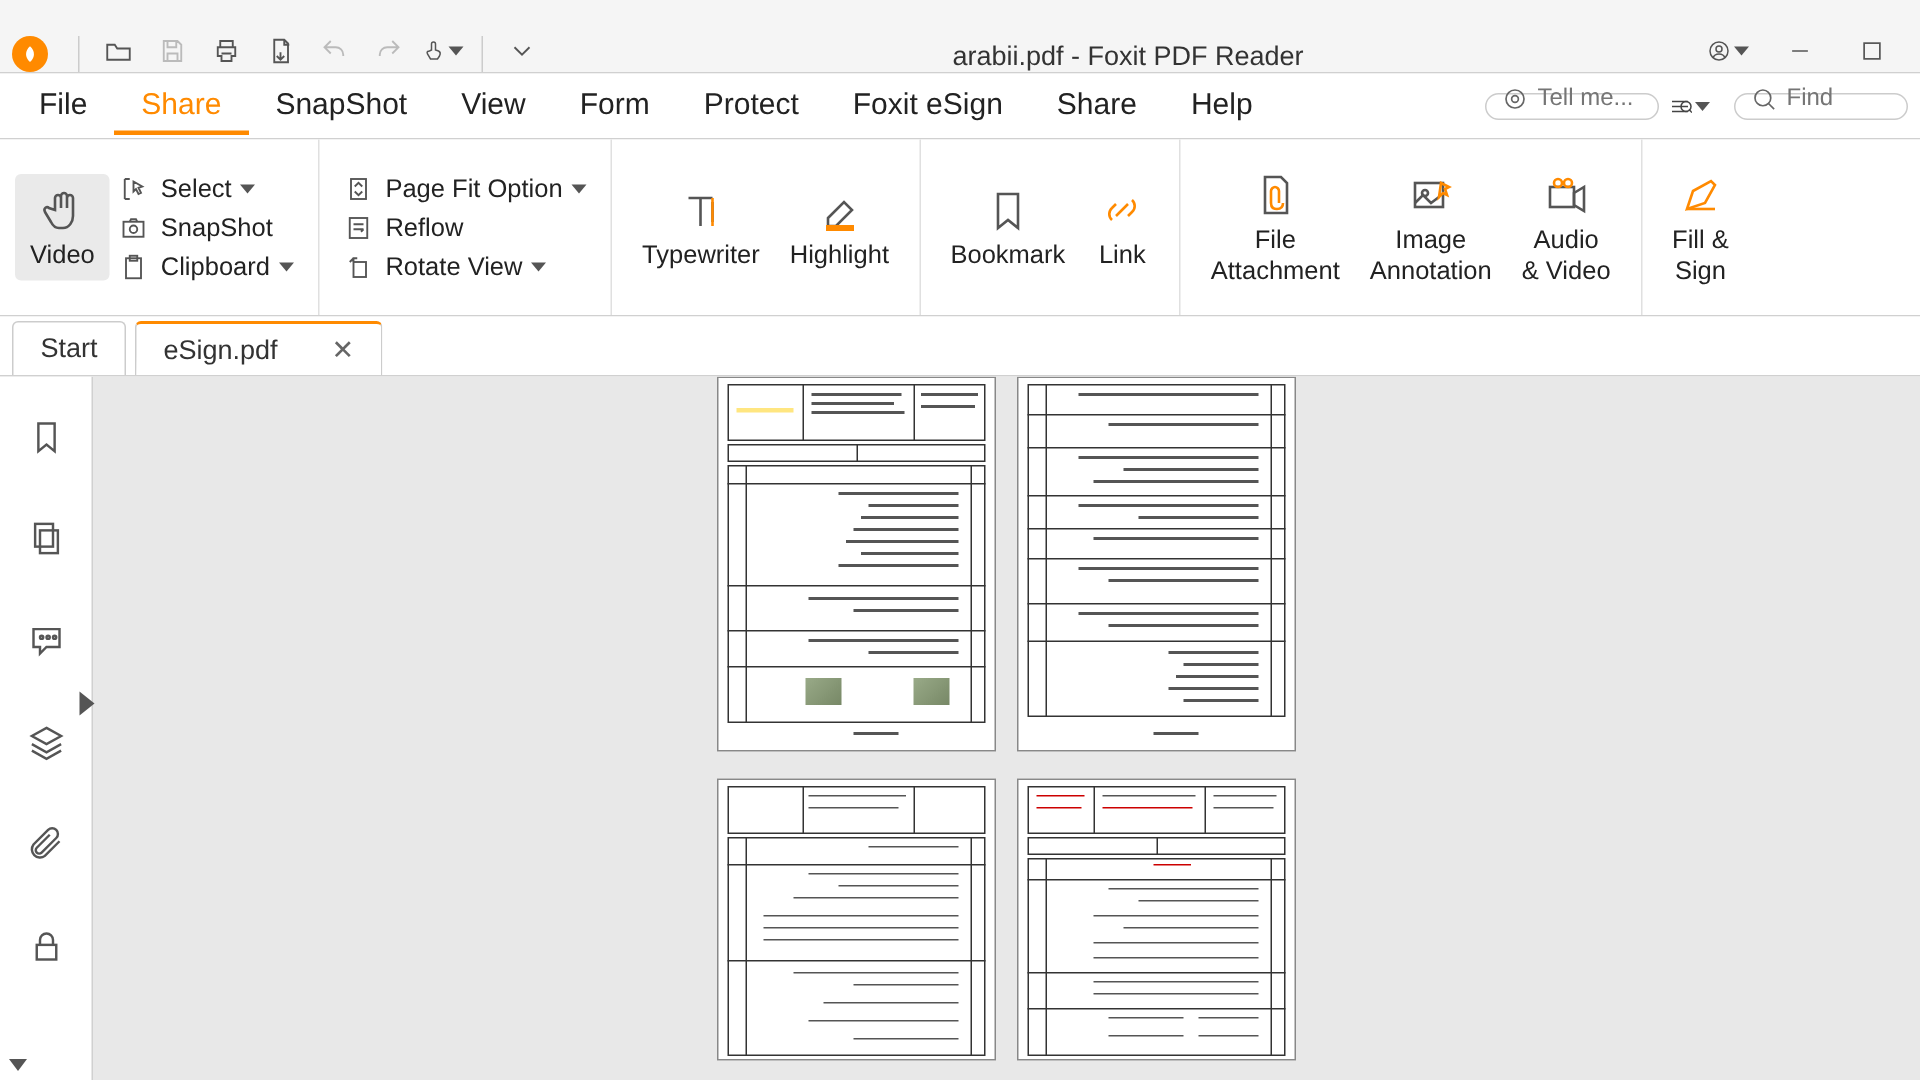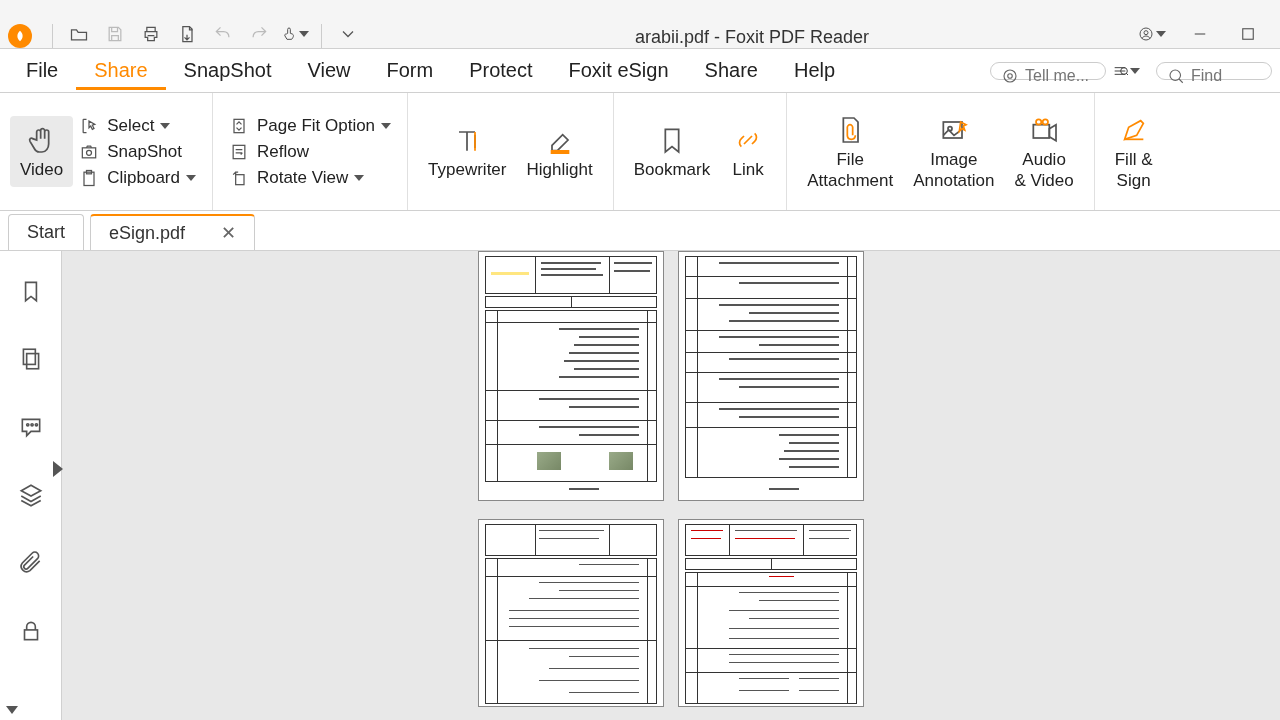--- a/index.html
+++ b/index.html
@@ -16,21 +16,21 @@
 .title-bar .doc-title { flex: 1; text-align: center; font-size: 18px; color: #333; }
 .title-bar .win-ctrl { display: flex; align-items: center; gap: 20px; margin-left: auto; padding-right: 10px;}
 .title-bar .win-ctrl .wc { width: 28px; height: 28px; display:flex; align-items:center; justify-content:center; }
 .title-bar .win-ctrl svg { width: 18px; height: 18px; stroke: #555; fill: none; stroke-width: 1.5; }
 
 
 .menu-bar { height: 44px; background: #fff; border-bottom: 1px solid #d0d0d0; display: flex; align-items: center; padding: 0 8px; }
 .menu-bar .menu-item { padding: 8px 18px; font-size: 20px; color: #222; cursor: pointer; }
 .menu-bar .menu-item.active { color: #ff8a00; border-bottom: 3px solid #ff8a00; padding-bottom: 5px; }
 .menu-bar .spacer { flex: 1; }
-.menu-bar .search-left, .menu-bar .search-right { display: flex; align-items: flex-start; border: 1px solid #ccc; border-radius: 16px; padding: 4px 10px; height: 18px; margin-left: 10px; }
+.menu-bar .search-left, .menu-bar .search-right { display: flex; align-items: flex-end; border: 1px solid #ccc; border-radius: 16px; padding: 4px 10px; height: 18px; margin-left: 10px; }
 .menu-bar .search-left svg, .menu-bar .search-right svg { width: 18px; height: 18px; stroke: #666; fill: none; stroke-width: 1.5; margin-right: 6px; }
 .menu-bar .search-left input, .menu-bar .search-right input { border: none; outline: none; font-size: 16px; color: #888; background: transparent; width: 70px; }
 .menu-bar .sr-icon { width: 28px; height: 28px; display:flex; align-items:center; justify-content:center; margin: 0 6px;}
 .menu-bar .sr-icon svg { width: 22px; height: 22px; stroke: #444; fill:none; stroke-width:1.5;}
 
 
 .ribbon { height: 118px; background: #fff; border-bottom: 1px solid #d0d0d0; display: flex; }
 .rib-group { display: flex; align-items: center; padding: 6px 10px; border-right: 1px solid #e0e0e0; }
 .rib-btn-lg { display: flex; flex-direction: column; align-items: center; justify-content: center; padding: 6px 10px; min-width: 56px; text-align: center; cursor: pointer; border-radius: 4px; }
 .rib-btn-lg.selected { background: #eaeaea; }

